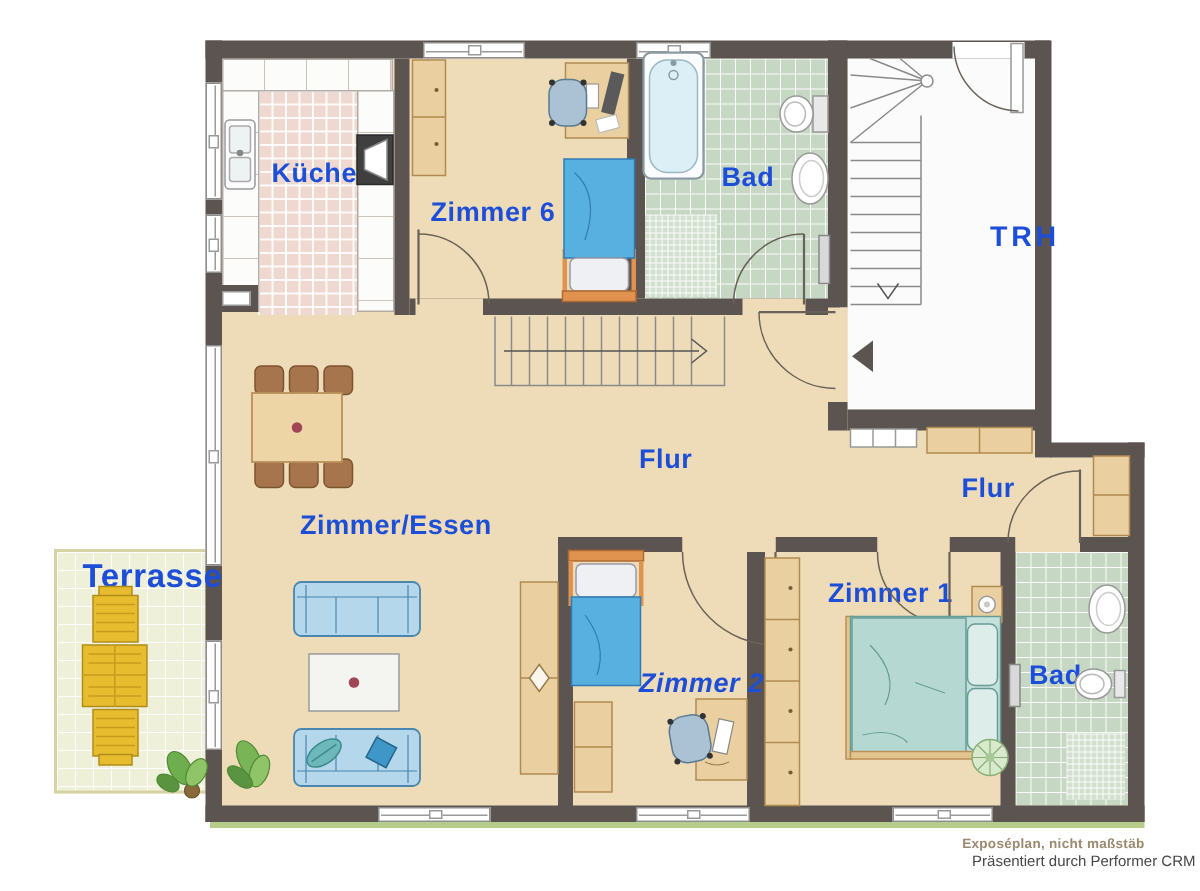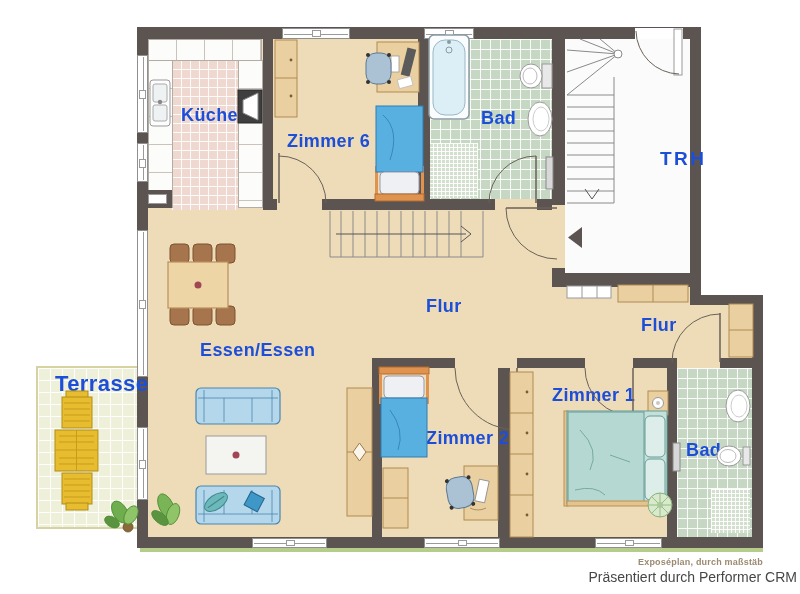--- a/index.html
+++ b/index.html
@@ -35,21 +35,21 @@
   .win.v::before{content:'';position:absolute;top:1px;bottom:1px;left:50%;width:1px;background:#9a9a9a;}
   .win.v::after{content:'';position:absolute;top:50%;left:1px;right:1px;height:7px;margin-top:-4px;
                 background:#fff;border:1px solid #9a9a9a;}
   .gap{position:absolute;background:#eedcb9;}
   .rlabel{position:absolute;color:#1d4ed8;font-weight:600;font-size:18px;letter-spacing:.4px;
           white-space:nowrap;line-height:1;}
   .grass{position:absolute;background:#b5cc8a;}
   #ovl{position:absolute;left:0;top:0;pointer-events:none;}
   .footer-small{position:absolute;right:37px;top:557px;font-size:9px;font-weight:bold;
                 color:#9b8a70;letter-spacing:.2px;}
-  .footer-credit{position:absolute;right:3px;top:569px;font-size:14px;color:#474747;}
+  .footer-credit{position:absolute;right:3px;top:569px;font-size:10px;color:#474747;}
 </style>
 </head>
 <body>
 
 <div id="plan">
 
   <div class="floor" style="left:147px;top:39px;width:543px;height:499px;"></div>
   <div class="floor" style="left:690px;top:305px;width:63px;height:233px;"></div>
   <div class="trh-floor" style="left:565px;top:39px;width:125px;height:234px;"></div>
   <div class="tiles-pink" style="left:172px;top:60px;width:66px;height:150px;"></div>
@@ -102,28 +102,28 @@
   <div class="win h" style="left:424px;top:538px;width:76px;height:10px;"></div>
   <div class="win h" style="left:595px;top:538px;width:67px;height:10px;"></div>
   <div class="abs" style="left:635px;top:28px;width:48px;height:11px;background:#fff;"></div>
   <div class="abs" style="left:148px;top:194px;width:19px;height:10px;background:#fff;border:1px solid #9a9a9a;box-sizing:border-box;"></div>
 
   <div class="rlabel" style="left:181px;top:106px;">Küche</div>
   <div class="rlabel" style="left:287px;top:132px;">Zimmer 6</div>
   <div class="rlabel" style="left:481px;top:109px;">Bad</div>
   <div class="rlabel" style="left:660px;top:149px;letter-spacing:2.5px;font-size:19px;">TRH</div>
   <div class="rlabel" style="left:426px;top:297px;">Flur</div>
-  <div class="rlabel" style="left:200px;top:341px;">Essen/Essen</div>
+  <div class="rlabel" style="left:200px;top:341px;">Zimmer/Essen</div>
   <div class="rlabel" style="left:55px;top:373px;font-size:22px;">Terrasse</div>
-  <div class="rlabel" style="left:426px;top:429px;">Zimmer 2</div>
+  <div class="rlabel" style="left:426px;top:446px;font-style:italic;">Zimmer 2</div>
   <div class="rlabel" style="left:552px;top:386px;">Zimmer 1</div>
   <div class="rlabel" style="left:641px;top:316px;">Flur</div>
   <div class="rlabel" style="left:686px;top:441px;">Bad</div>
 
-  <div class="footer-small">Exposéplan, durch maßstäb</div>
+  <div class="footer-small">Exposéplan, nicht maßstäb</div>
   <div class="footer-credit">Präsentiert durch Performer CRM</div>
 
   <svg id="ovl" width="800" height="594" viewBox="0 0 800 594">
 
     <g stroke="#8a8a8a" stroke-width="1" fill="none">
       <path d="M567,95H614 M567,107H614 M567,119H614 M567,131H614 M567,143H614 M567,155H614 M567,167H614 M567,179H614 M567,191H614 M567,203H614"></path>
       <path d="M614,77V203"></path>
       <path d="M618,54L567,95 M618,54L567,72 M618,54L567,50 M618,54L580,39 M618,54L600,39"></path>
       <circle cx="618" cy="54" r="4" fill="#fff"></circle>
       <polyline points="585,189 592,199 599,189" stroke="#555"></polyline>

